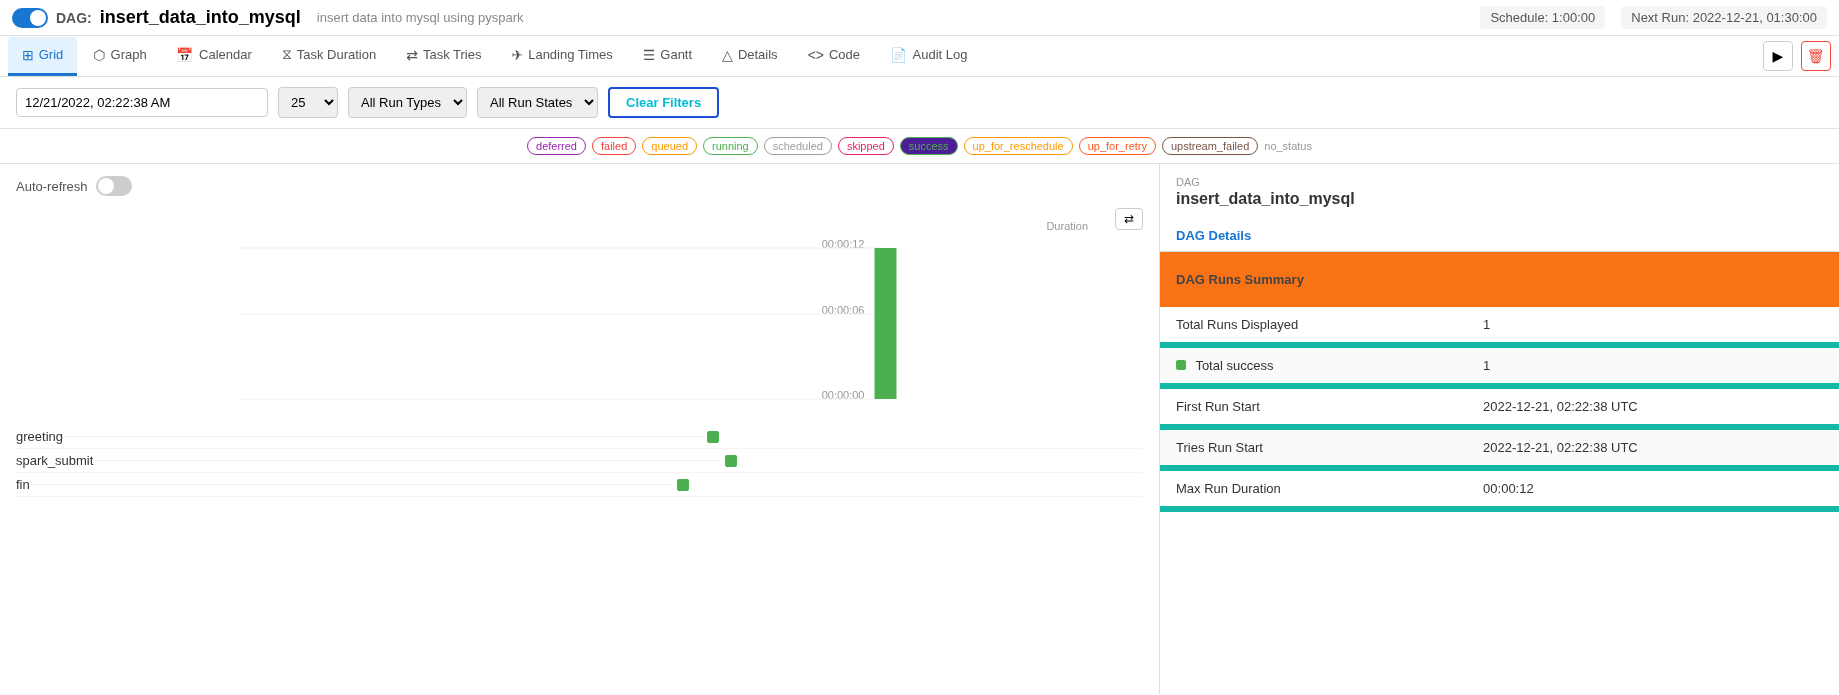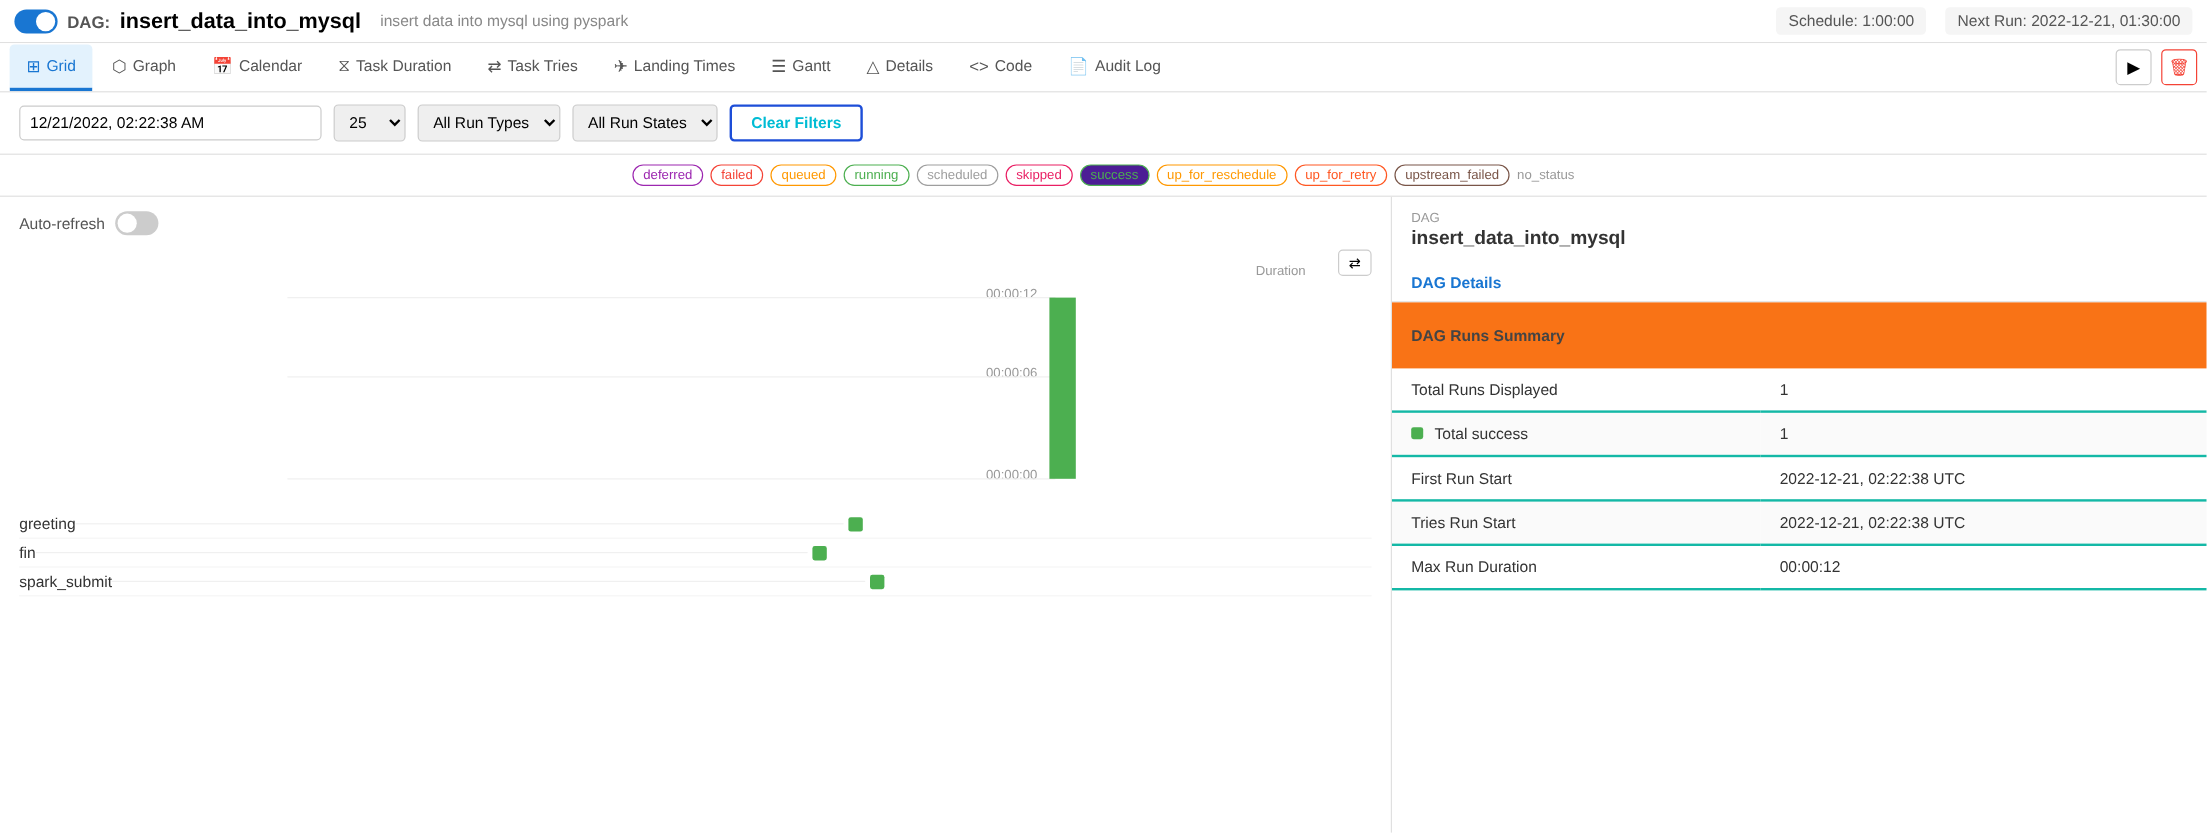--- a/index.html
+++ b/index.html
@@ -116,21 +116,21 @@
     }
     .dag-detail-header { padding: 12px 16px; }
     .dag-detail-label { font-size: 11px; color: #999; text-transform: uppercase; }
     .dag-detail-name { font-size: 16px; font-weight: 700; margin-top: 2px; }
     .dag-details-link { color: #1976d2; font-weight: 600; font-size: 13px; cursor: pointer; padding: 8px 16px; display: block; border-bottom: 1px solid #e0e0e0; }
     .summary-table { width: 100%; border-collapse: collapse; }
     .summary-table th {
       background: #f97316; padding: 20px 16px; text-align: left;
       font-size: 13px; font-weight: 700; color: #444;
     }
-    .summary-table td { padding: 10px 16px; font-size: 13px; border-bottom: 2px solid #14b8a6; }
+    .summary-table td { padding: 10px 16px; font-size: 13px; border-bottom: 6px solid #14b8a6; }
     .summary-table tr:nth-child(even) td { background: #fafafa; }
     .success-dot { display: inline-block; width: 10px; height: 10px; background: #4caf50; border-radius: 2px; margin-right: 6px; }
   </style>
 </head>
 <body>
 
 <div class="top-bar">
   <div class="top-left">
     <div class="dag-toggle"></div>
     <span class="dag-label">DAG:</span>
@@ -251,33 +251,33 @@
 
       <div class="task-list">
         <div class="task-row">
           <span class="task-name">greeting</span>
           <div style="display:flex;align-items:center;gap:4px;">
             <div style="width:640px;height:1px;background:#f0f0f0;"></div>
             <div class="task-dot"></div>
           </div>
         </div>
         <div class="task-row">
+          <span class="task-name">spark_submit</span>
+          <div style="display:flex;align-items:center;gap:4px;">
+            <div style="width:628px;height:1px;background:#f0f0f0;"></div>
+            <div class="task-dot"></div>
+          </div>
+        </div>
+        <div class="task-row">
           <span class="task-name">fin</span>
           <div style="display:flex;align-items:center;gap:4px;">
             <div style="width:643px;height:1px;background:#f0f0f0;"></div>
             <div class="task-dot"></div>
           </div>
         </div>
-        <div class="task-row">
-          <span class="task-name">spark_submit</span>
-          <div style="display:flex;align-items:center;gap:4px;">
-            <div style="width:628px;height:1px;background:#f0f0f0;"></div>
-            <div class="task-dot"></div>
-          </div>
-        </div>
       </div>
     </div>
   </div>
 
   <div class="right-panel">
     <div class="dag-detail-header">
       <div class="dag-detail-label">DAG</div>
       <div class="dag-detail-name">insert_data_into_mysql</div>
     </div>
 

